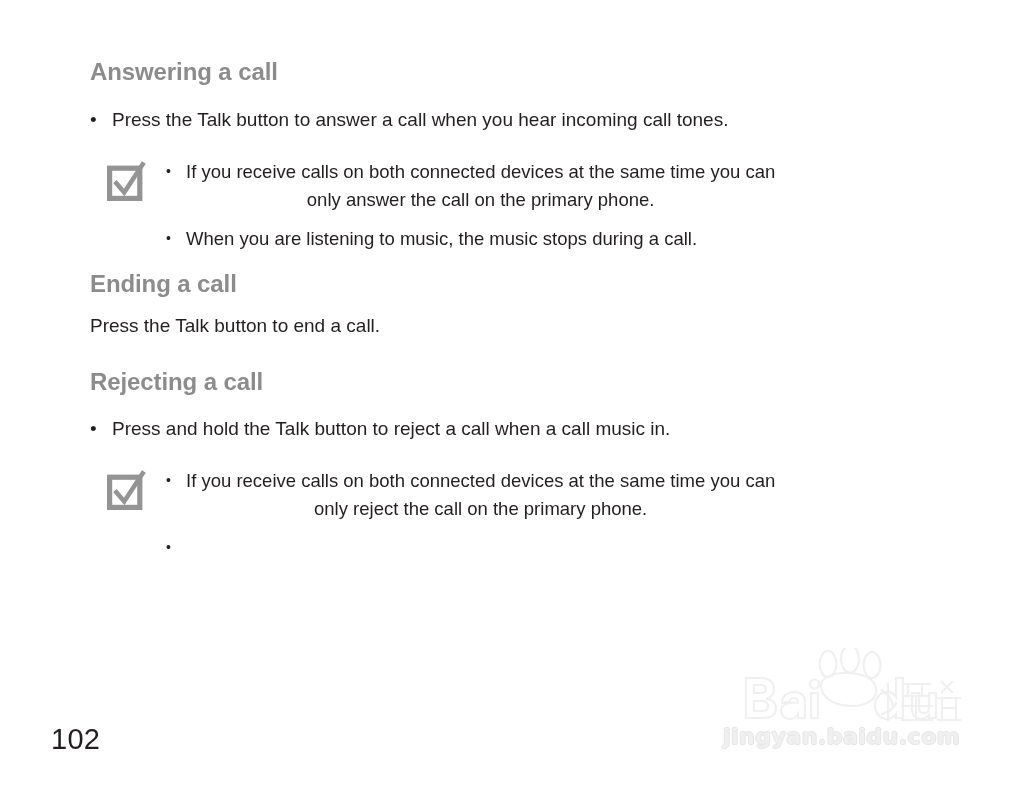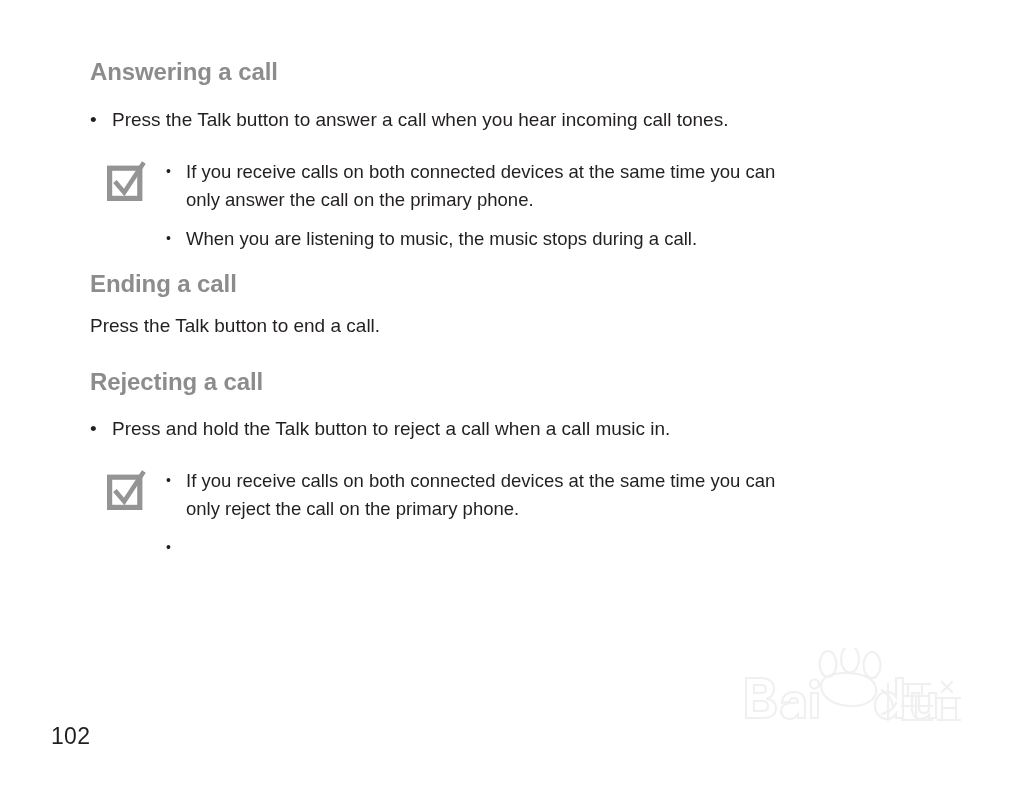--- a/index.html
+++ b/index.html
@@ -92,32 +92,33 @@
     margin-top: 12px;
   }
   .note-item .marker {
     flex: 0 0 20px;
     font-size: 14px;
     line-height: 27.5px;
     color: #231f20;
   }
   .note-item .body {
     max-width: 700px;
+    text-align: center;
   }
   .note-item .body .l2 {
     display: block;
   }
 
   
   .page-number {
     position: absolute;
     left: 51px;
     top: 723px;
     color: #231f20;
-    font-size: 23px;
+    font-size: 29px;
     letter-spacing: 0.3px;
   }
 
   
   .watermark {
     position: absolute;
     left: 716px;
     top: 648px;
     width: 260px;
     height: 108px;
@@ -261,15 +262,16 @@
 
         <path d="M226 34 L236 44"></path>
         <path d="M236 34 L226 44"></path>
         <path d="M222 50 L244 50"></path>
         <path d="M226 50 L226 72"></path>
         <path d="M240 50 L240 72"></path>
         <path d="M226 60 L240 60"></path>
         <path d="M222 72 L244 72"></path>
       </g>
     </svg>
+    <div class="wm-url">jingyan.baidu.com</div>
   </div>
 
 </div>
 
 </body></html>

